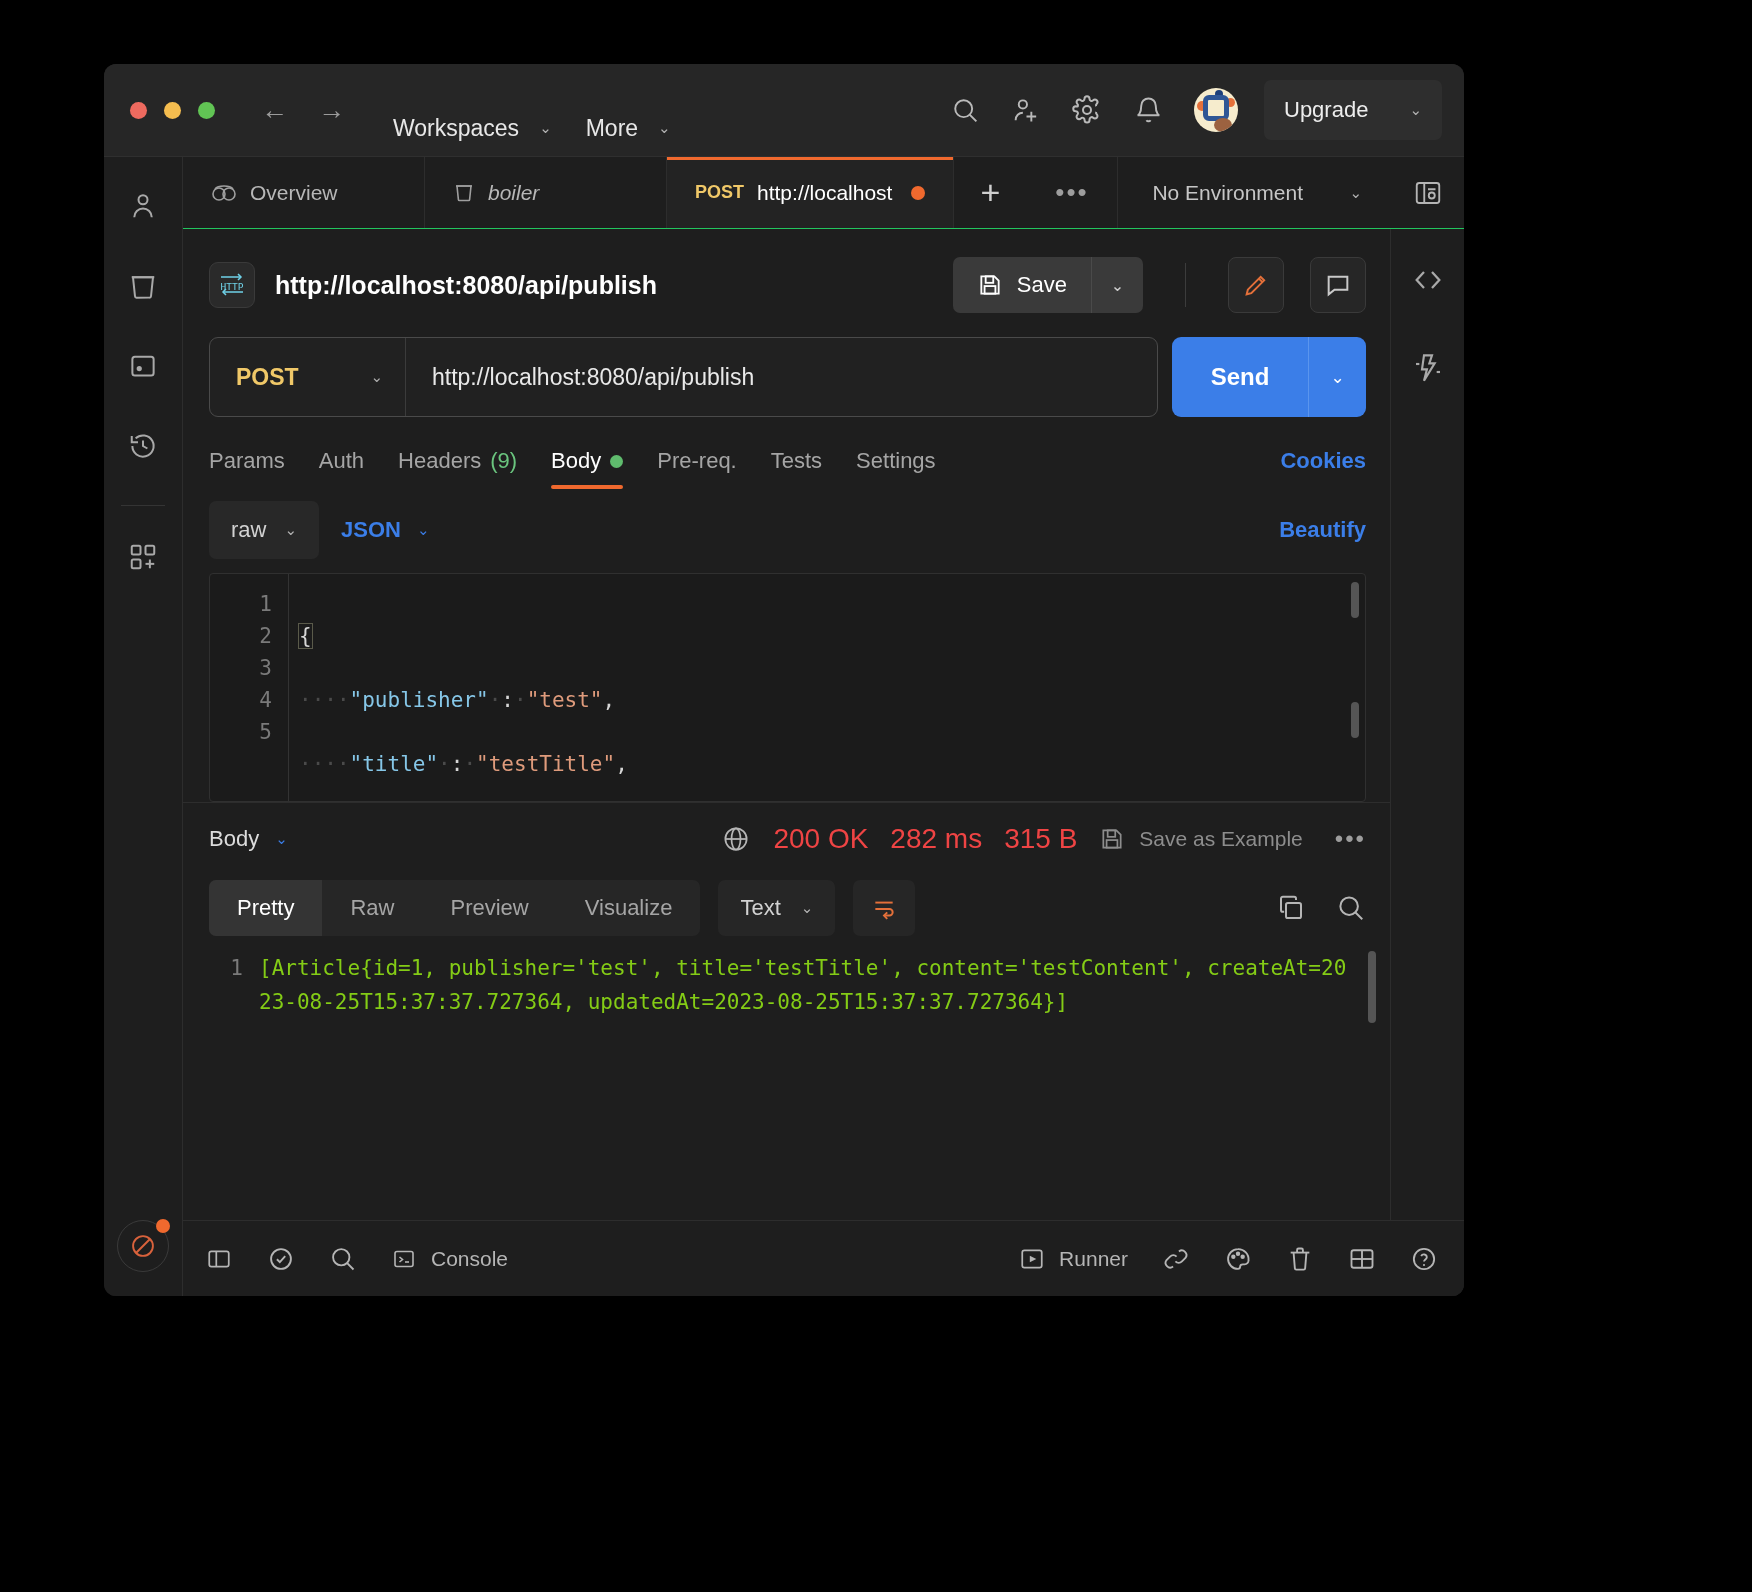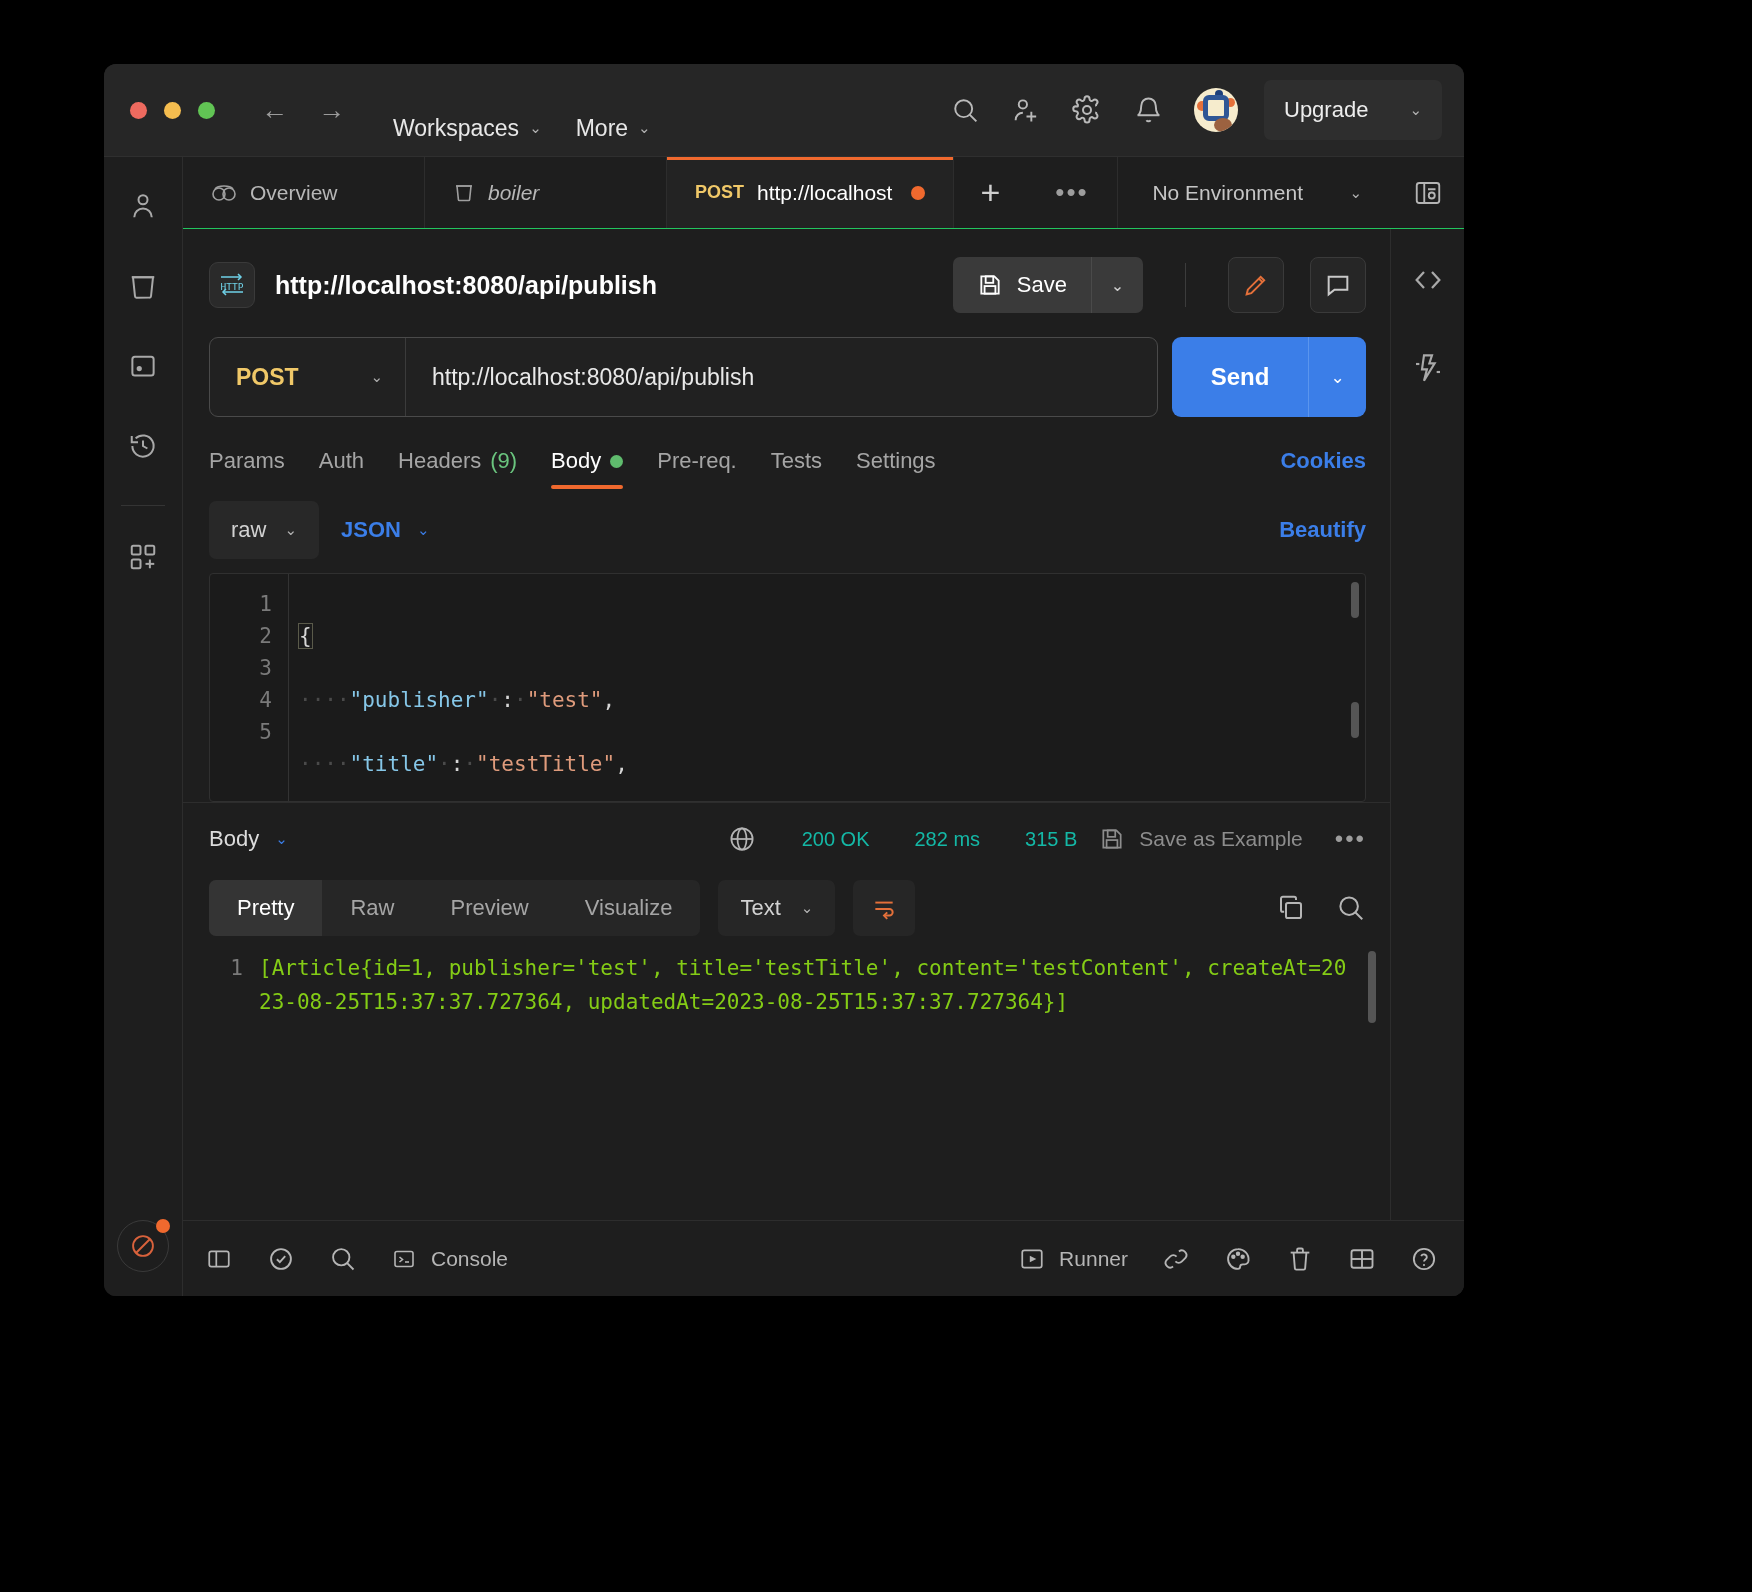--- a/index.html
+++ b/index.html
@@ -34,21 +34,21 @@
   .dot { width: 17px; height: 17px; border-radius: 50%; }
   .dot.red { background: #ee6a5f; }
   .dot.yellow { background: #f5bd4f; }
   .dot.green { background: #61c454; }
 
   .nav-arrows { display: flex; gap: 30px; margin-left: 46px; align-items: center; }
   .arrow { color: #9b9b9b; font-size: 27px; line-height: 1; cursor: pointer; }
 
   .tb-menu { display: flex; align-items: center; gap: 34px; margin-left: 48px; }
   .tb-menu-item {
-    color: #e8e8e8; font-size: 23px; display: flex; align-items: center; gap: 10px;
+    color: #e8e8e8; font-size: 23px; display: flex; align-items: center; gap: 20px;
     cursor: pointer;
     margin-top: 36px;
   }
   .caret { font-size: 15px; color: #b5b5b5; }
 
   .tb-spacer { flex: 1; }
   .tb-icons { display: flex; align-items: center; gap: 31px; }
   .tb-icon { width: 30px; height: 30px; color: #b9b9b9; display: flex; align-items: center; justify-content: center; cursor: pointer; }
   .avatar {
     width: 44px; height: 44px; border-radius: 50%;
@@ -265,21 +265,21 @@
   }
   .ed-scroll.a { top: 8px; height: 36px; }
   .ed-scroll.b { top: 128px; height: 36px; }
 
   
   .response { border-top: 1px solid #2d2d2d; display: flex; flex-direction: column; flex: 0 0 auto; height: 418px; }
   .resp-head { display: flex; align-items: center; padding: 0 24px 0 26px; height: 72px; gap: 16px; }
   .resp-body-sel { display: flex; align-items: center; gap: 16px; color: #dcdcdc; font-size: 22px; cursor: pointer; }
   .resp-body-sel .caret { color: #3b7ee8; }
   .resp-stats { margin-left: auto; display: flex; align-items: center; gap: 22px; }
-  .stat { color: #14b8a6; font-size: 20px; margin-left: 23px; }
+  .stat { color: #ef4444; font-size: 28px; }
   .save-example { display: flex; align-items: center; gap: 14px; color: #8d8d8d; font-size: 21px; cursor: pointer; }
   .resp-more { color: #9d9d9d; font-size: 24px; letter-spacing: 2px; cursor: pointer; margin-left: 10px; }
 
   .resp-tabs { display: flex; align-items: center; padding: 0 24px 0 26px; gap: 10px; height: 66px; }
   .seg { display: flex; background: #262626; border-radius: 7px; overflow: hidden; }
   .seg-item { padding: 0 28px; height: 56px; display: flex; align-items: center; color: #a5a5a5; font-size: 22px; cursor: pointer; }
   .seg-item.active { background: #343434; color: #ffffff; }
   .text-chip {
     background: #262626; border-radius: 7px; height: 56px; display: flex; align-items: center;
     gap: 20px; padding: 0 22px; color: #d2d2d2; font-size: 22px; margin-left: 8px; cursor: pointer;

